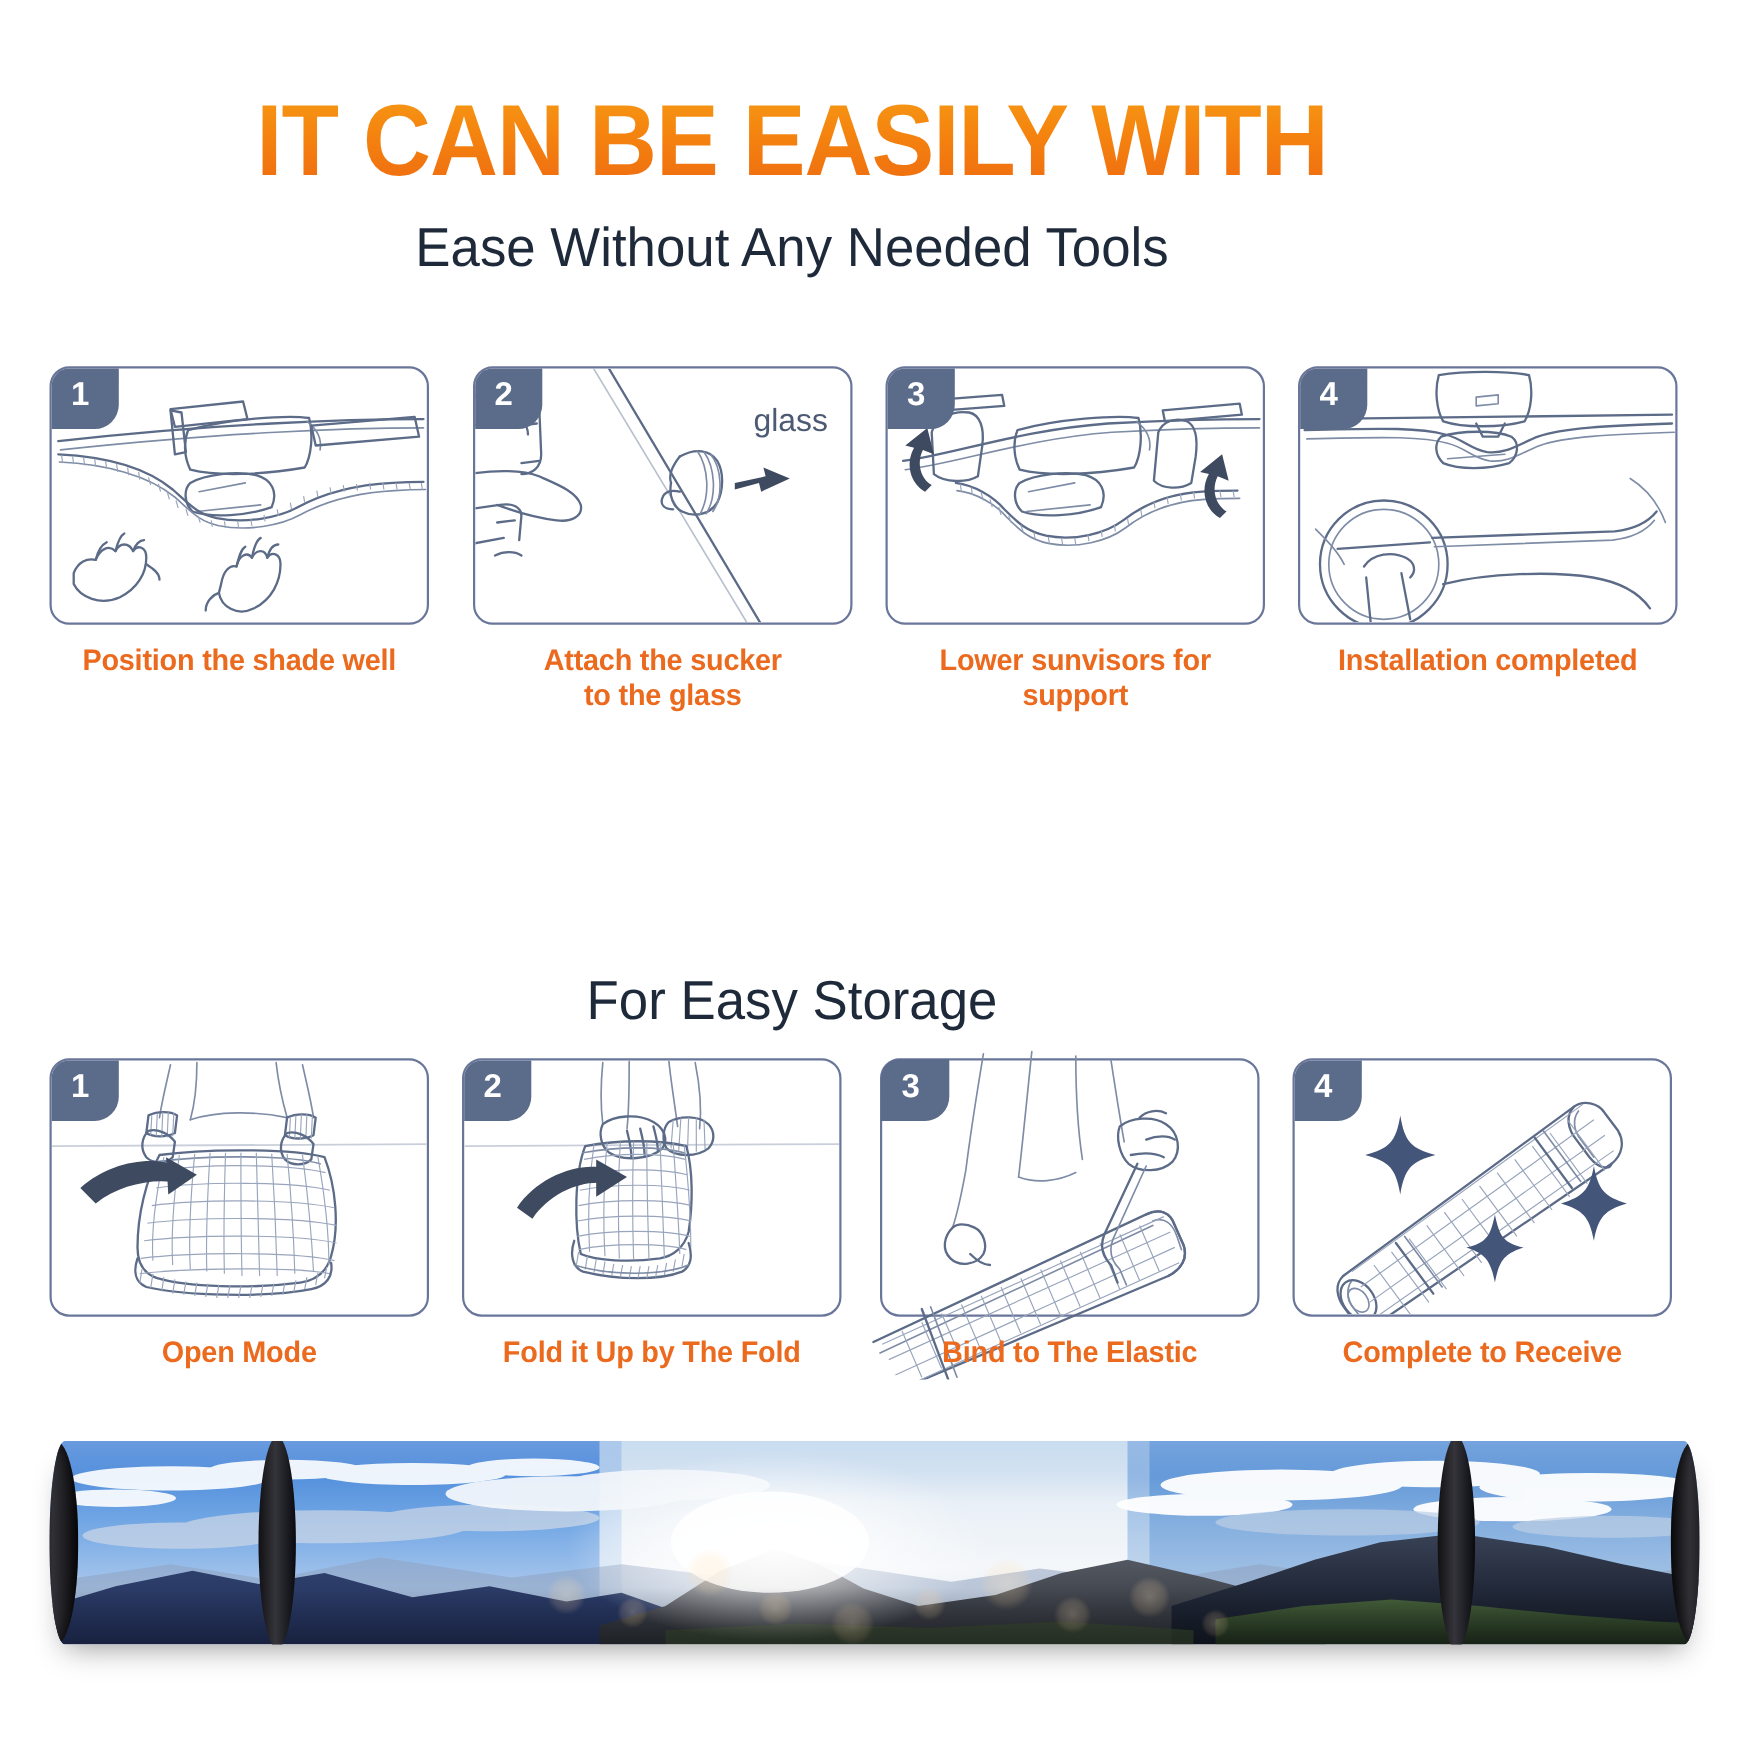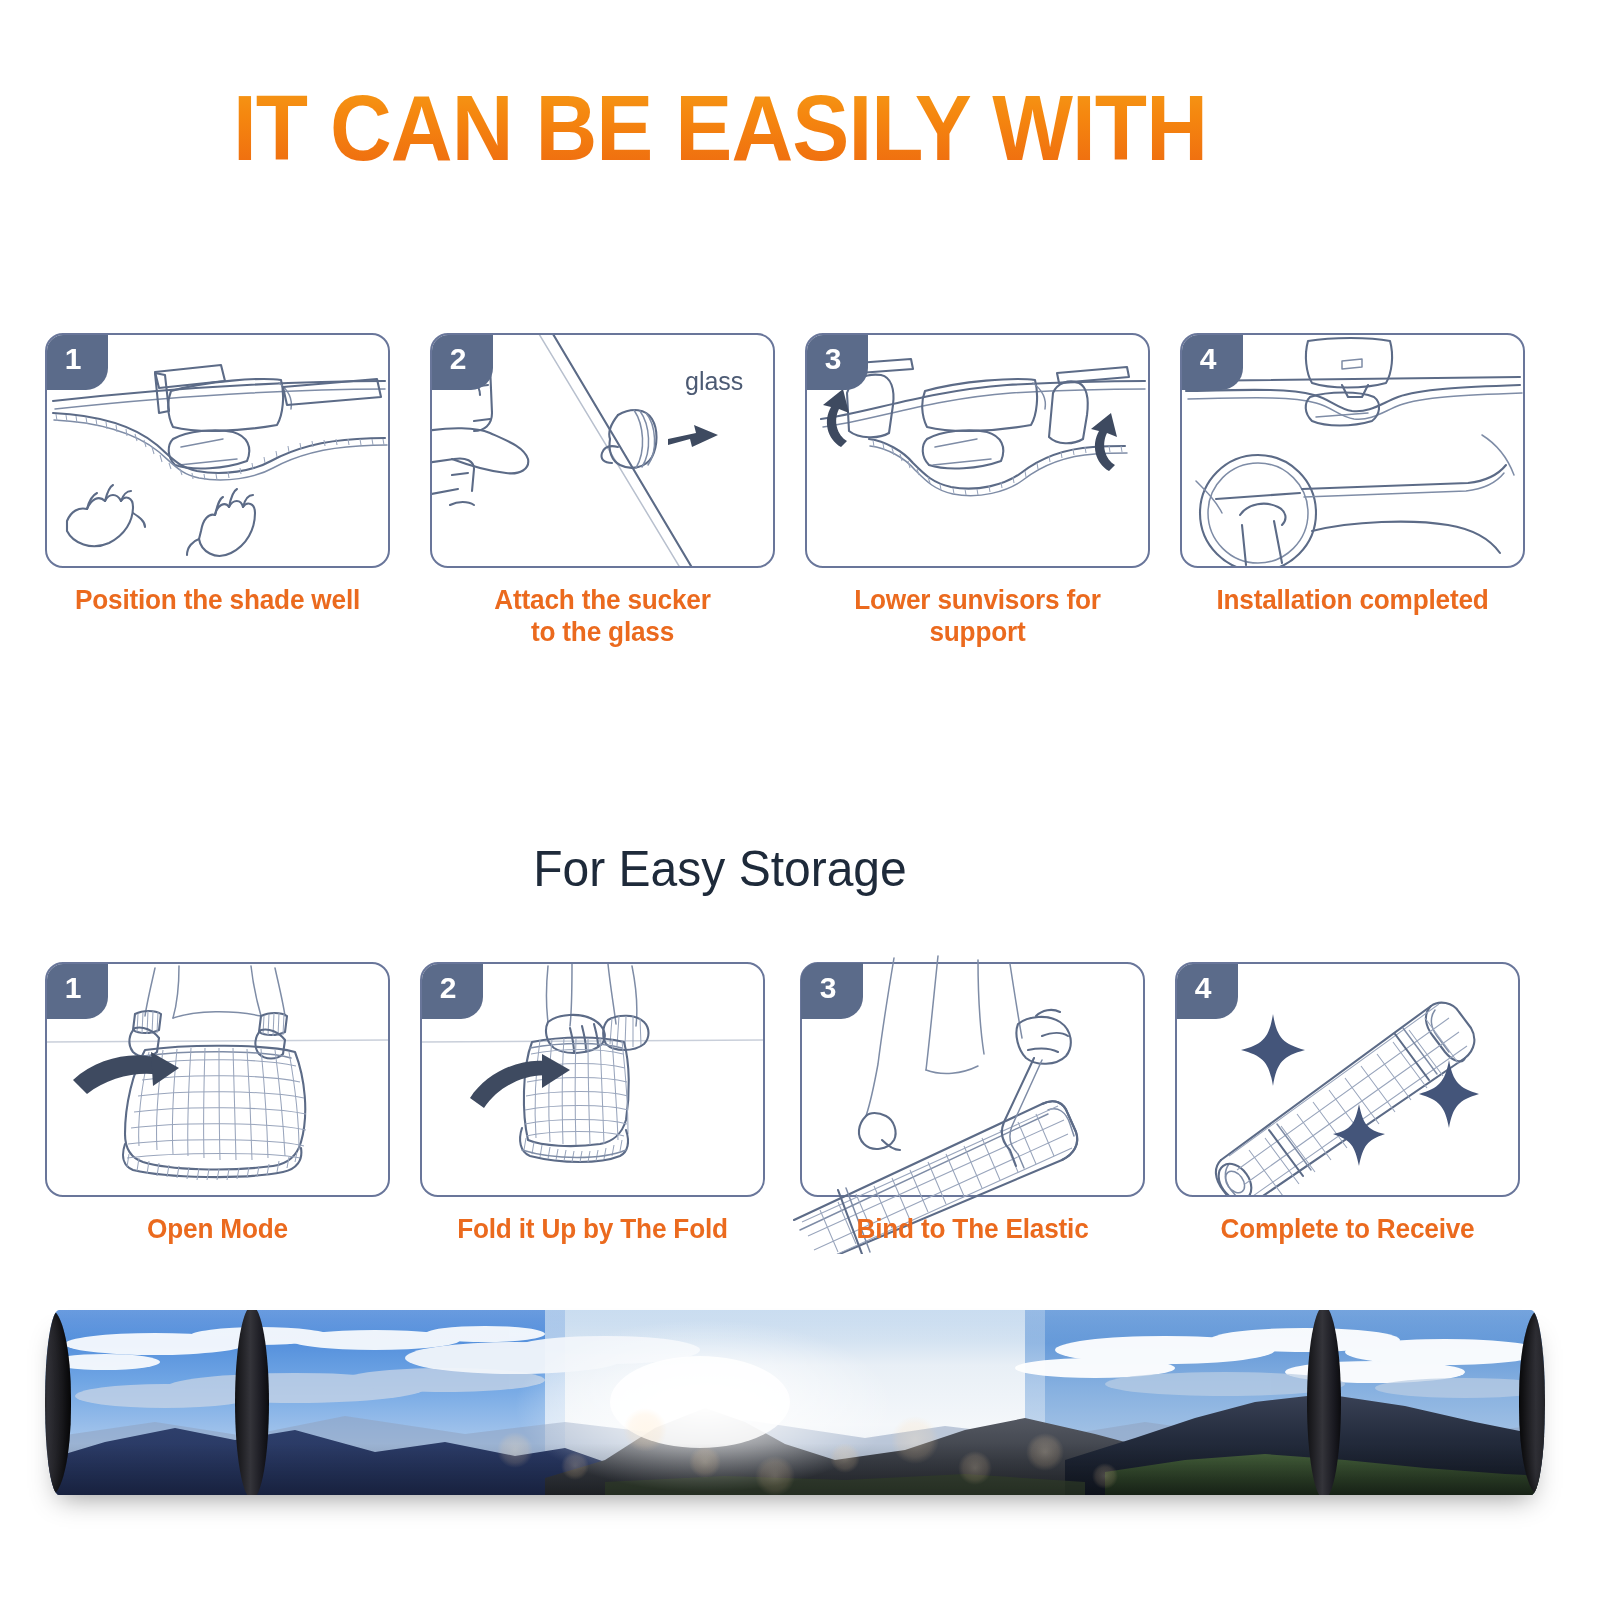--- a/index.html
+++ b/index.html
@@ -75,21 +75,21 @@
     line-height:1.18;
     font-family:"Liberation Sans", sans-serif;
     letter-spacing:-0.2px;
     transform:scaleX(0.97);
     transform-origin:center top;
   }
 
   .glass-label {
     position:absolute;
     color:#4C5A73;
-    font-size:25px;
+    font-size:29px;
     font-weight:400;
     font-family:"Liberation Sans", sans-serif;
     z-index:5;
   }
 
   
   .product-wrap { position:absolute; left:0; top:1300px; width:1600px; height:230px; }
   .roll {
     position:absolute; left:45px; top:10px;
     width:1500px; height:185px;
@@ -127,20 +127,23 @@
   .star { fill:#44557A; }
 </style>
 </head>
 <body>
 
 <div class="page">
 
   <div class="section-head" style="position:absolute;top:82px;left:0;">
     <div class="big-title">IT CAN BE EASILY WITH</div>
   </div>
+  <div class="section-head" style="position:absolute;top:196px;left:0;">
+    <div class="sub-title">Ease Without Any Needed Tools</div>
+  </div>
 
   <div class="row" style="top:333px;height:300px;">
 
     <div class="panel" style="left:45px;top:0;">
       <div class="inner">
         <svg width="341" height="231" viewBox="0 0 341 231">
 
           <path class="ln" d="M6 66 C60 60 120 54 200 50 C255 47 300 46 338 46"></path>
           <path class="ln-thin" d="M8 74 C64 68 124 62 204 58 C258 55 302 54 338 54"></path>
 
@@ -290,21 +293,21 @@
           <path class="ln" d="M130 196 C170 186 230 184 266 190 C290 194 308 204 318 218"></path>
           <path class="ln-thin" d="M14 146 C24 156 34 166 40 178"></path>
           <path class="ln-thin" d="M300 100 C316 110 326 124 332 140"></path>
         </svg>
       </div>
       <div class="badge">4</div>
     </div>
     <div class="caption" style="left:1180px;top:252px;">Installation completed</div>
   </div>
 
-  <div class="section-head" style="position:absolute;top:840px;left:0;">
+  <div class="section-head" style="position:absolute;top:880px;left:0;">
     <div class="sub-title">For Easy Storage</div>
   </div>
 
   <div class="row" style="top:962px;height:300px;">
 
     <div class="panel" style="left:45px;top:0;">
       <div class="inner">
         <svg width="341" height="231" viewBox="0 0 341 231">
 
           <path class="hairline" d="M-4 78 L345 76"></path>

